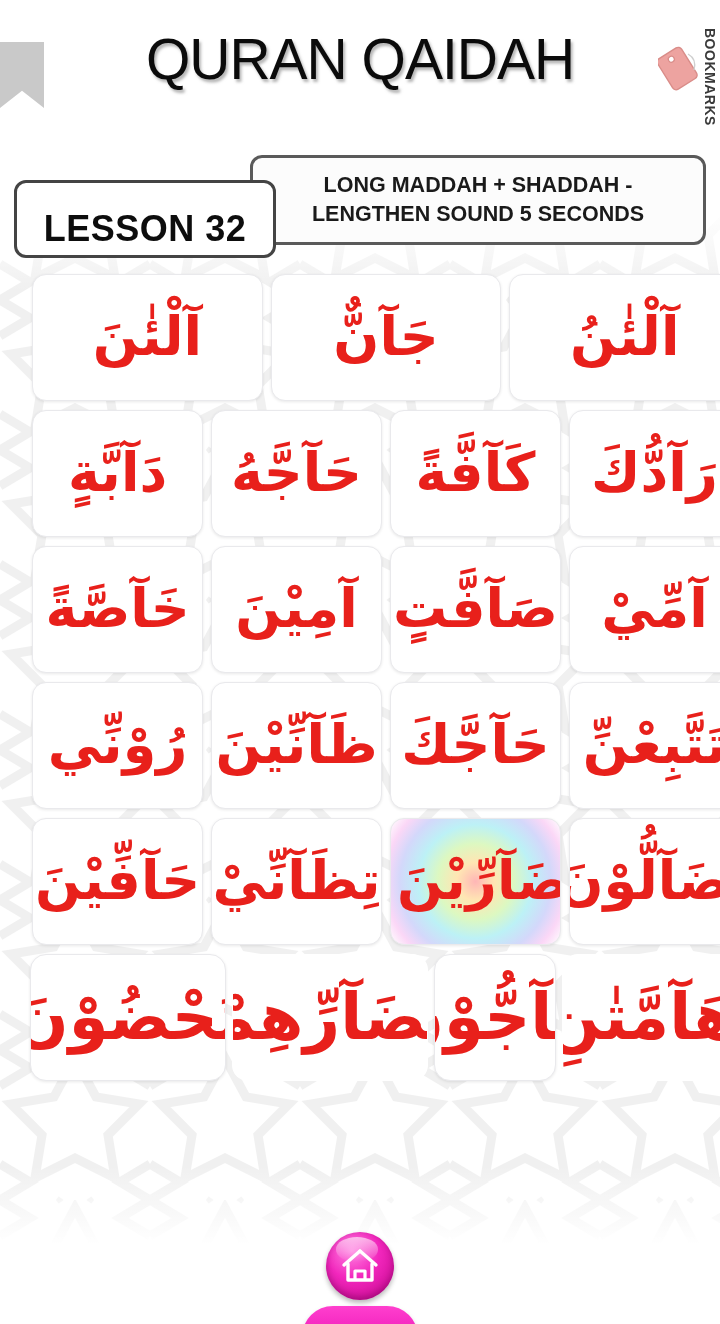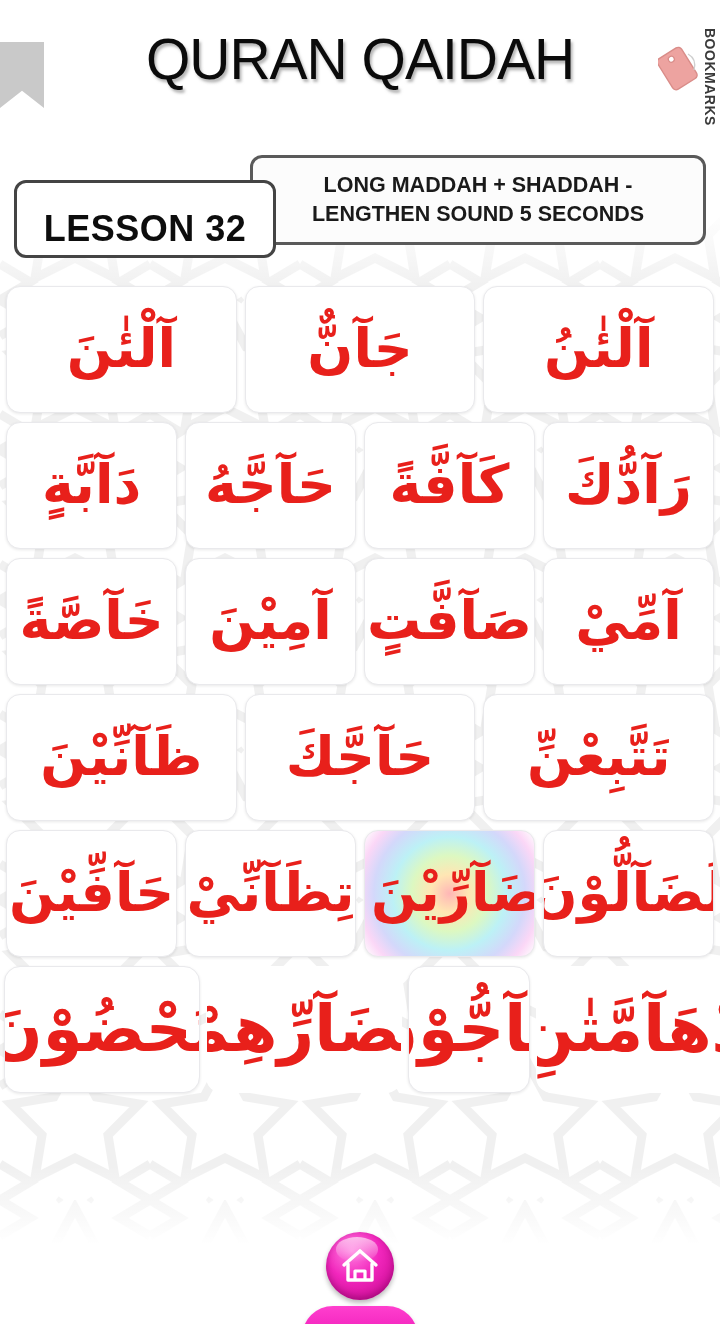--- a/index.html
+++ b/index.html
@@ -148,23 +148,24 @@
     letter-spacing: 0.5px;
     color: #0d0d0d;
     font-family: "Liberation Sans", sans-serif;
     margin-top: 20px;
   }
 
   
   .grid {
     position: absolute;
     left: 0;
-    top: 286px;
+    top: 274px;
     width: 596px;
     z-index: 2;
+    padding-left: 26px;
   }
 
   .grid-row {
     display: flex;
     width: 720px;
     height: 135px;
     gap: 8px;
     padding: 0 6px;
     margin-bottom: 1px;
   }
@@ -396,20 +397,23 @@
         </div>
         <div class="cell">
           <span class="ar">صَآفَّتٍ</span>
         </div>
         <div class="cell">
           <span class="ar">آمِّيْ</span>
         </div>
       </div>
       <div class="grid-row">
         <div class="cell">
+          <span class="ar">رُوْنِّي</span>
+        </div>
+        <div class="cell">
           <span class="ar">ظَآنِّيْنَ</span>
         </div>
         <div class="cell">
           <span class="ar">حَآجَّكَ</span>
         </div>
         <div class="cell">
           <span class="ar">تَتَّبِعْنِّ</span>
         </div>
       </div>
       <div class="grid-row">

